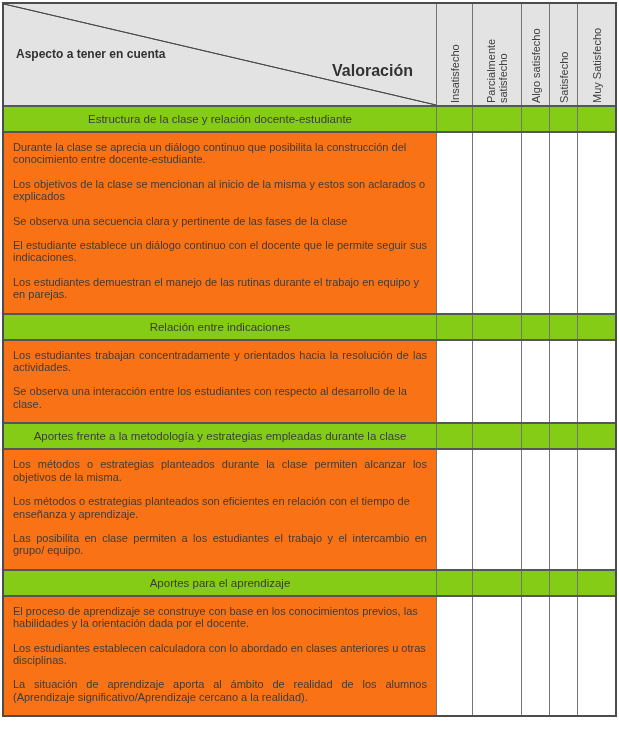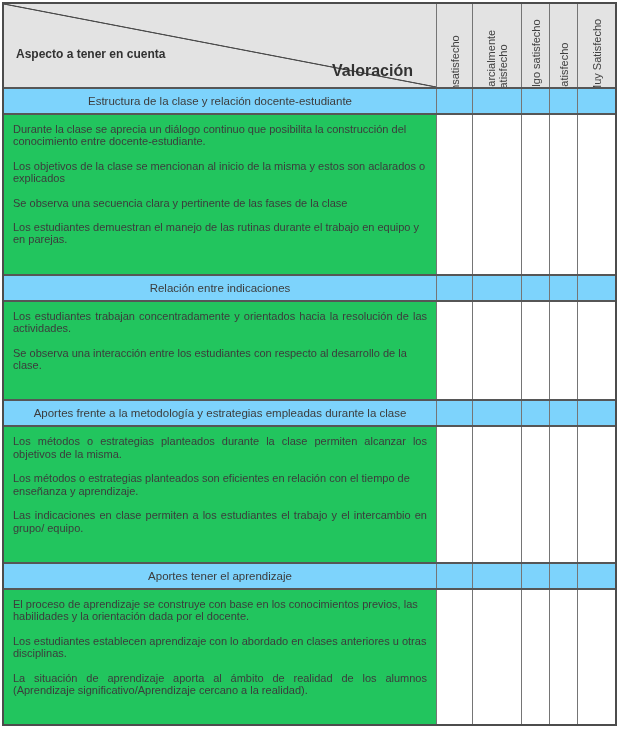--- a/index.html
+++ b/index.html
@@ -27,21 +27,21 @@
     grid-template-columns: 432px 36px 49px 28px 28px 1fr;
   }
   .cell {
     box-sizing: border-box;
     min-width: 0;
   }
   .rating-col {
     border-left: 1px solid #757575;
   }
   
-  .header-row { height: 83px; }
+  .header-row { height: 101px; }
   .diag-cell {
     position: relative;
     background: #e3e3e3;
     background-image: linear-gradient(to top right,
       transparent calc(50% - 1px),
       #4f4f4f calc(50% - 0.3px),
       #4f4f4f calc(50% + 0.3px),
       transparent calc(50% + 1px));
   }
   .aspect-label {
@@ -76,33 +76,33 @@
     text-align: left;
     color: #3f3f3f;
     white-space: normal;
   }
   
   .band-row {
     height: 24px;
     border-top: 2px solid #565656;
     border-bottom: 2px solid #565656;
   }
-  .band-row .cell { background: #7dd3fc; }
+  .band-row .cell { background: #84cc16; }
   .band-title {
     display: flex;
     align-items: center;
     justify-content: center;
     font-size: 11.5px;
     color: #3c3c3c;
     text-align: center;
   }
   
   .content-cell {
-    padding: 8px 9px 16px 9px;
-    background: #22c55e;
+    padding: 8px 9px 0 9px;
+    background: #f97316;
   }
   .content-cell p {
     margin: 0 0 12px 0;
     font-size: 11px;
     line-height: 12.4px;
     color: #3c3c3c;
   }
   .content-cell p.just { text-align: justify; }
   .rating-cell { background: #ffffff; }
 </style>
@@ -141,20 +141,21 @@
       <div class="cell rating-col"></div>
       <div class="cell rating-col"></div>
       <div class="cell rating-col"></div>
     </div>
 
     <div class="row">
       <div class="cell content-cell">
         <p>Durante la clase se aprecia un diálogo continuo que posibilita la construcción del conocimiento entre docente-estudiante.</p>
         <p>Los objetivos de la clase se mencionan al inicio de la misma y estos son aclarados o explicados</p>
         <p>Se observa una secuencia clara y pertinente de las fases de la clase</p>
+        <p class="just">El estudiante establece un diálogo continuo con el docente que le permite seguir sus indicaciones.</p>
         <p>Los estudiantes demuestran el manejo de las rutinas durante el trabajo en equipo y en parejas.</p>
       </div>
       <div class="cell rating-col rating-cell"></div>
       <div class="cell rating-col rating-cell"></div>
       <div class="cell rating-col rating-cell"></div>
       <div class="cell rating-col rating-cell"></div>
       <div class="cell rating-col rating-cell"></div>
     </div>
 
     <div class="row band-row">
@@ -184,42 +185,42 @@
       <div class="cell rating-col"></div>
       <div class="cell rating-col"></div>
       <div class="cell rating-col"></div>
       <div class="cell rating-col"></div>
     </div>
 
     <div class="row">
       <div class="cell content-cell">
         <p class="just">Los métodos o estrategias planteados durante la clase permiten alcanzar los objetivos de la misma.</p>
         <p>Los métodos o estrategias planteados son eficientes en relación con el tiempo de enseñanza y aprendizaje.</p>
-        <p class="just">Las indicaciones en clase permiten a los estudiantes el trabajo y el intercambio en grupo/ equipo.</p>
-      </div>
-      <div class="cell rating-col rating-cell"></div>
-      <div class="cell rating-col rating-cell"></div>
-      <div class="cell rating-col rating-cell"></div>
-      <div class="cell rating-col rating-cell"></div>
-      <div class="cell rating-col rating-cell"></div>
-    </div>
-
-    <div class="row band-row">
-      <div class="cell band-title">Aportes tener el aprendizaje</div>
+        <p class="just">Las posibilita en clase permiten a los estudiantes el trabajo y el intercambio en grupo/ equipo.</p>
+      </div>
+      <div class="cell rating-col rating-cell"></div>
+      <div class="cell rating-col rating-cell"></div>
+      <div class="cell rating-col rating-cell"></div>
+      <div class="cell rating-col rating-cell"></div>
+      <div class="cell rating-col rating-cell"></div>
+    </div>
+
+    <div class="row band-row">
+      <div class="cell band-title">Aportes para el aprendizaje</div>
       <div class="cell rating-col"></div>
       <div class="cell rating-col"></div>
       <div class="cell rating-col"></div>
       <div class="cell rating-col"></div>
       <div class="cell rating-col"></div>
     </div>
 
     <div class="row">
       <div class="cell content-cell">
         <p>El proceso de aprendizaje se construye con base en los conocimientos previos, las habilidades y la orientación dada por el docente.</p>
-        <p>Los estudiantes establecen aprendizaje con lo abordado en clases anteriores u otras disciplinas.</p>
+        <p>Los estudiantes establecen calculadora con lo abordado en clases anteriores u otras disciplinas.</p>
         <p class="just">La situación de aprendizaje aporta al ámbito de realidad de los alumnos (Aprendizaje significativo/Aprendizaje cercano a la realidad).</p>
 
       </div>
       <div class="cell rating-col rating-cell"></div>
       <div class="cell rating-col rating-cell"></div>
       <div class="cell rating-col rating-cell"></div>
       <div class="cell rating-col rating-cell"></div>
       <div class="cell rating-col rating-cell"></div>
     </div>
 

